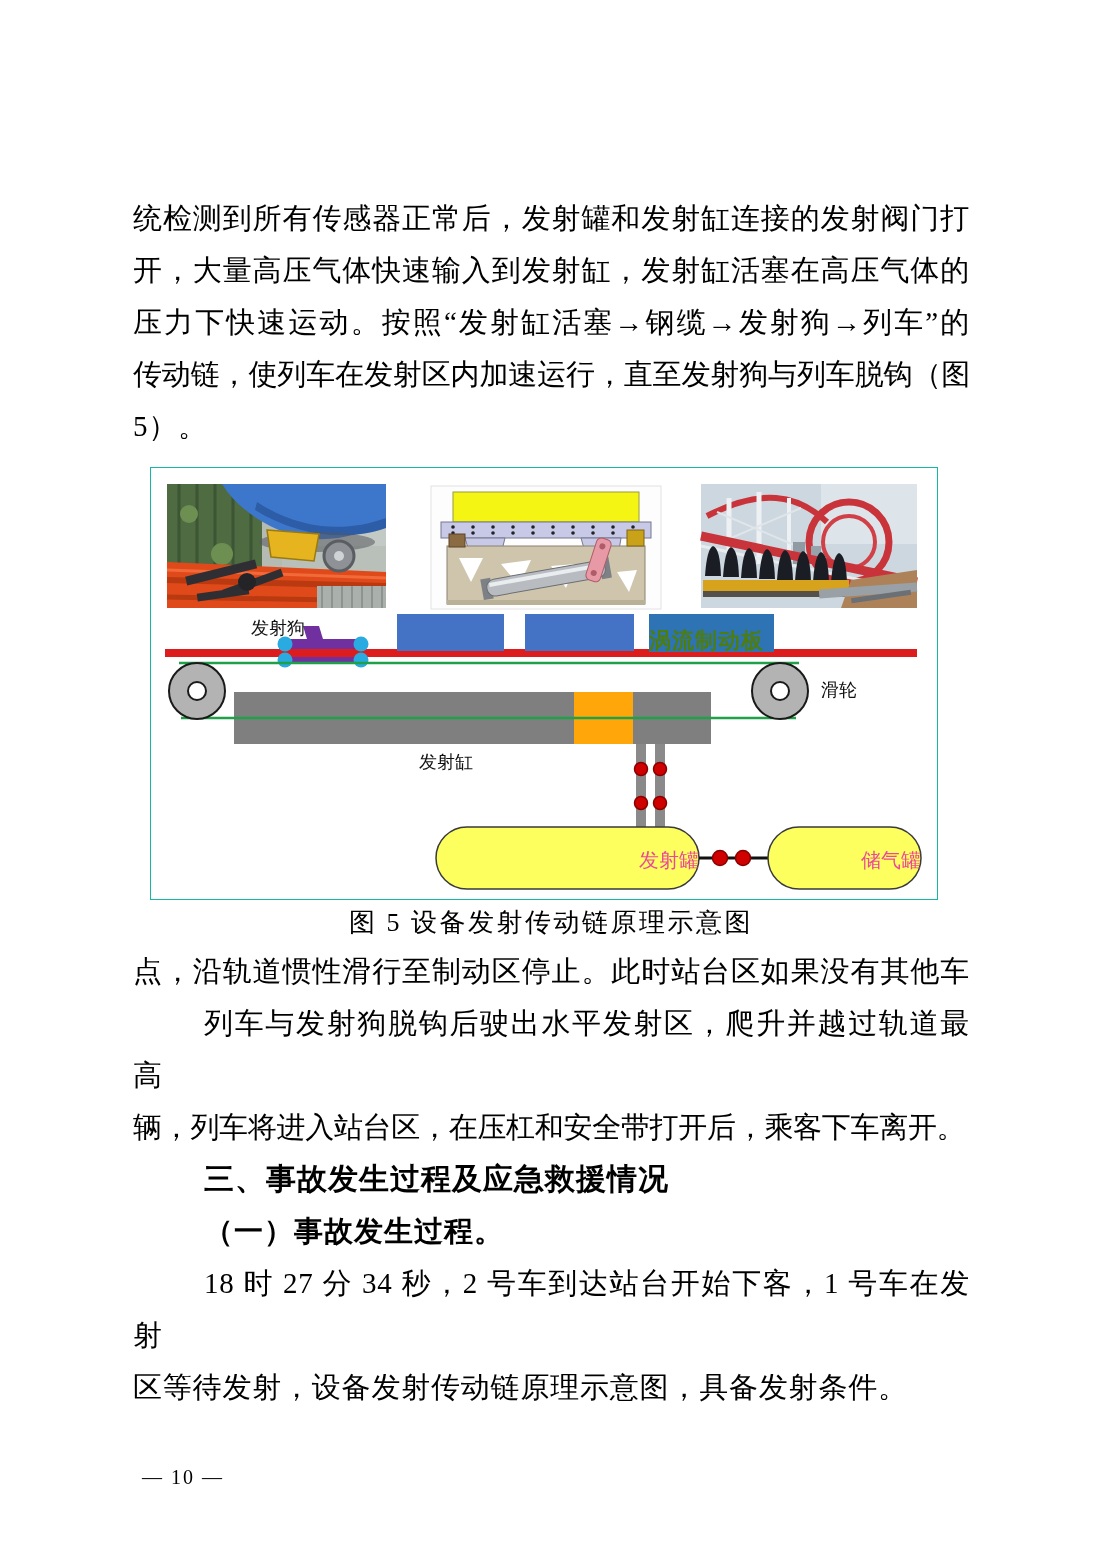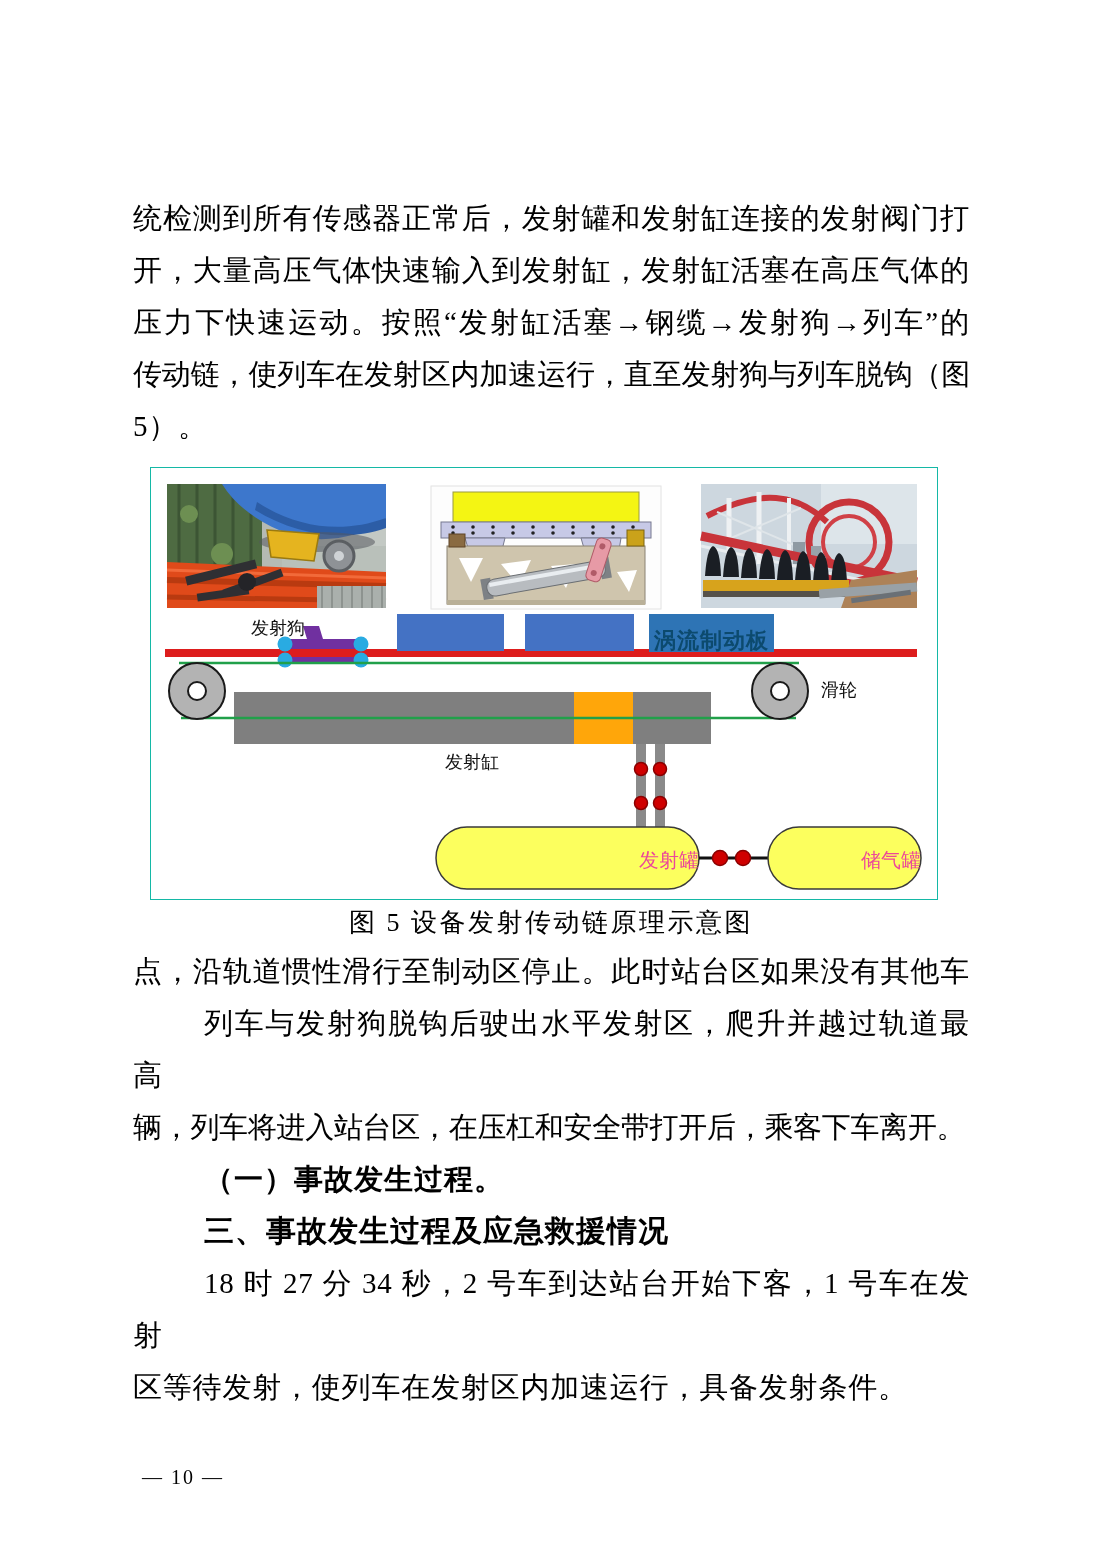--- a/index.html
+++ b/index.html
@@ -13,24 +13,24 @@
   .ind{text-indent:71px;}
   .tight{letter-spacing:-0.3px;}
   .h-sans{font-family:"Liberation Sans","DejaVu Sans",sans-serif;font-weight:bold;letter-spacing:1px;font-size:30px;}
   .h-serif{font-weight:bold;letter-spacing:1px;}
   .figure{
     position:absolute;left:150px;top:467px;width:788px;height:433px;
     background:#ffffff;border:1px solid #14b8a6;box-sizing:border-box;
   }
   .figure svg{position:absolute;left:0;top:0;}
   .fig-label{position:absolute;font-size:18px;color:#111;line-height:20px;}
-  .fig-label.center{text-align:right;}
+  .fig-label.center{text-align:left;}
   .brake-label{
-    position:absolute;left:498px;top:158px;width:125px;text-align:center;
-    color:#0c4a6e;font-weight:bold;font-size:22px;letter-spacing:1px;
+    position:absolute;left:498px;top:158px;width:125px;
+    color:#4d7c0f;font-weight:bold;font-size:22px;letter-spacing:1px;
     font-family:"Liberation Sans","DejaVu Sans",sans-serif;
   }
   .tank-label{position:absolute;font-size:20px;color:#ec4899;text-align:right;}
   .caption{
     position:absolute;left:0;top:905px;width:1102px;text-align:center;
     font-size:26px;letter-spacing:2.5px;color:#000000;
   }
   .footer{position:absolute;left:142px;top:1466px;font-size:20px;letter-spacing:2px;}
 </style>
 </head>
@@ -219,21 +219,21 @@
     <div class="tank-label" style="left:285px;top:379px;width:263px;">发射罐</div>
     <div class="tank-label" style="left:617px;top:379px;width:153px;">储气罐</div>
   </div>
 
   <div class="caption">图 5 设备发射传动链原理示意图</div>
 
   <div class="textblock" style="top:945px;">
     <div class="line j">点，沿轨道惯性滑行至制动区停止。此时站台区如果没有其他车</div>
     <div class="line j ind">列车与发射狗脱钩后驶出水平发射区，爬升并越过轨道最高</div>
     <div class="line tight">辆，列车将进入站台区，在压杠和安全带打开后，乘客下车离开。</div>
+    <div class="line h-sans ind">三、事故发生过程及应急救援情况</div>
     <div class="line h-serif ind">（一）事故发生过程。</div>
-    <div class="line h-sans ind">三、事故发生过程及应急救援情况</div>
     <div class="line j ind">18 时 27 分 34 秒，2 号车到达站台开始下客，1 号车在发射</div>
-    <div class="line">区等待发射，使列车在发射区内加速运行，具备发射条件。</div>
+    <div class="line">区等待发射，设备发射传动链原理示意图，具备发射条件。</div>
   </div>
 
   <div class="footer">— 10 —</div>
 
 </div>
 
 </body></html>

